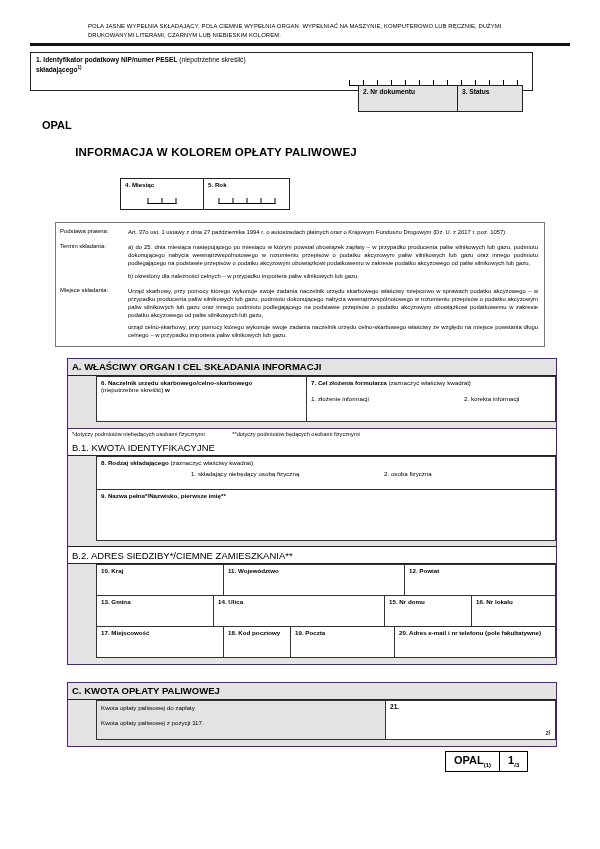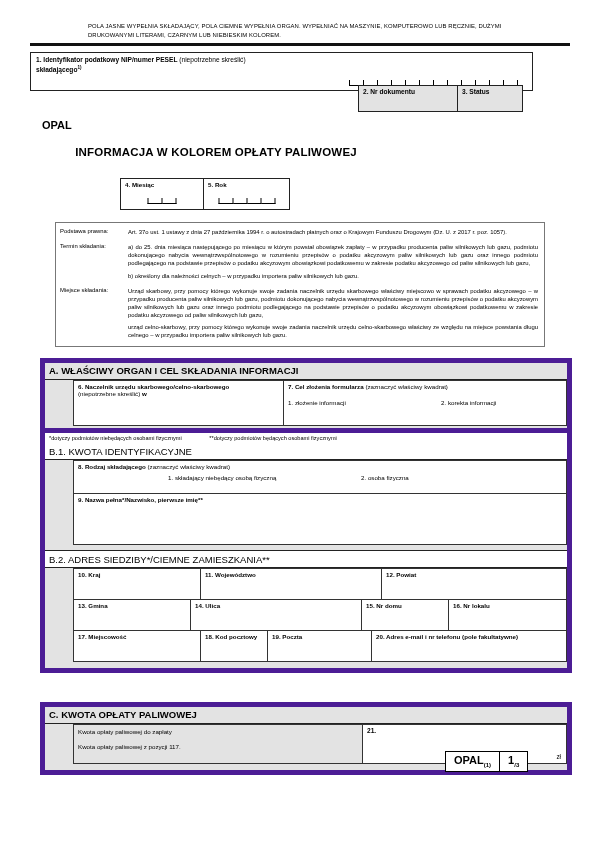--- a/index.html
+++ b/index.html
@@ -48,21 +48,21 @@
 
   
   .legal{position:absolute;top:222px;left:55px;width:490px;border:1px solid #777;
     background:#fff;padding:5px 6px 6px 4px;box-sizing:border-box;
     display:grid;grid-template-columns:64px 1fr;column-gap:4px;row-gap:7px;}
   .legal .llabel{font-size:5.9px;}
   .legal .ltext{font-size:5.9px;line-height:1.38;text-align:justify;}
   .legal .ltext p{margin:0 0 4px 0;} .legal .ltext p:last-child{margin-bottom:0;}
 
   
-  .section{position:absolute;left:40px;width:532px;border:5px solid #4c1d95;box-sizing:border-box;}
+  .section{position:absolute;left:67px;width:490px;border:1px solid #4c1d95;box-sizing:border-box;}
   .sec-bar{background:#e3e3e3;border-bottom:1px solid #222;padding:2px 4px 2.5px 4px;
     font-size:9.5px;font-weight:bold;}
   .sub-bar{background:#fff;border-bottom:1px solid #222;padding:2.5px 4px;font-size:9.5px;}
   .sub-bar.mid{border-top:1px solid #222;margin-top:-1px;}
   .sec-body{background:#e3e3e3;padding:0 0 6px 28px;}
   .note-row{background:#fff;padding:1.5px 4px 2.5px 4px;font-size:5.6px;}
   .note-row span + span{margin-left:26px;}
 
   .fieldrow{display:flex;}
   .fieldrow + .fieldrow{margin-top:-1px;}
@@ -239,21 +239,21 @@
       </div>
       <div class="fieldrow">
         <div class="fbox f17"><span class="flabel">17. Miejscowość</span></div>
         <div class="fbox f18"><span class="flabel">18. Kod pocztowy</span></div>
         <div class="fbox f19"><span class="flabel">19. Poczta</span></div>
         <div class="fbox f20"><span class="flabel">20. Adres e-mail i nr telefonu (pole fakultatywne)</span></div>
       </div>
     </div>
   </div>
 
-  <div class="section" style="top:682px;margin-top:20px;">
+  <div class="section" style="top:682px;">
     <div class="sec-bar">C. KWOTA OPŁATY PALIWOWEJ</div>
     <div class="sec-body">
       <div class="amount-row">
         <div class="amount-label">
           <div class="flabel">Kwota opłaty paliwowej do zapłaty</div>
           <div class="sub">Kwota opłaty paliwowej z pozycji 117.</div>
         </div>
         <div class="amount-cell">
           <span>21.</span>
           <span class="unit">zł</span>

